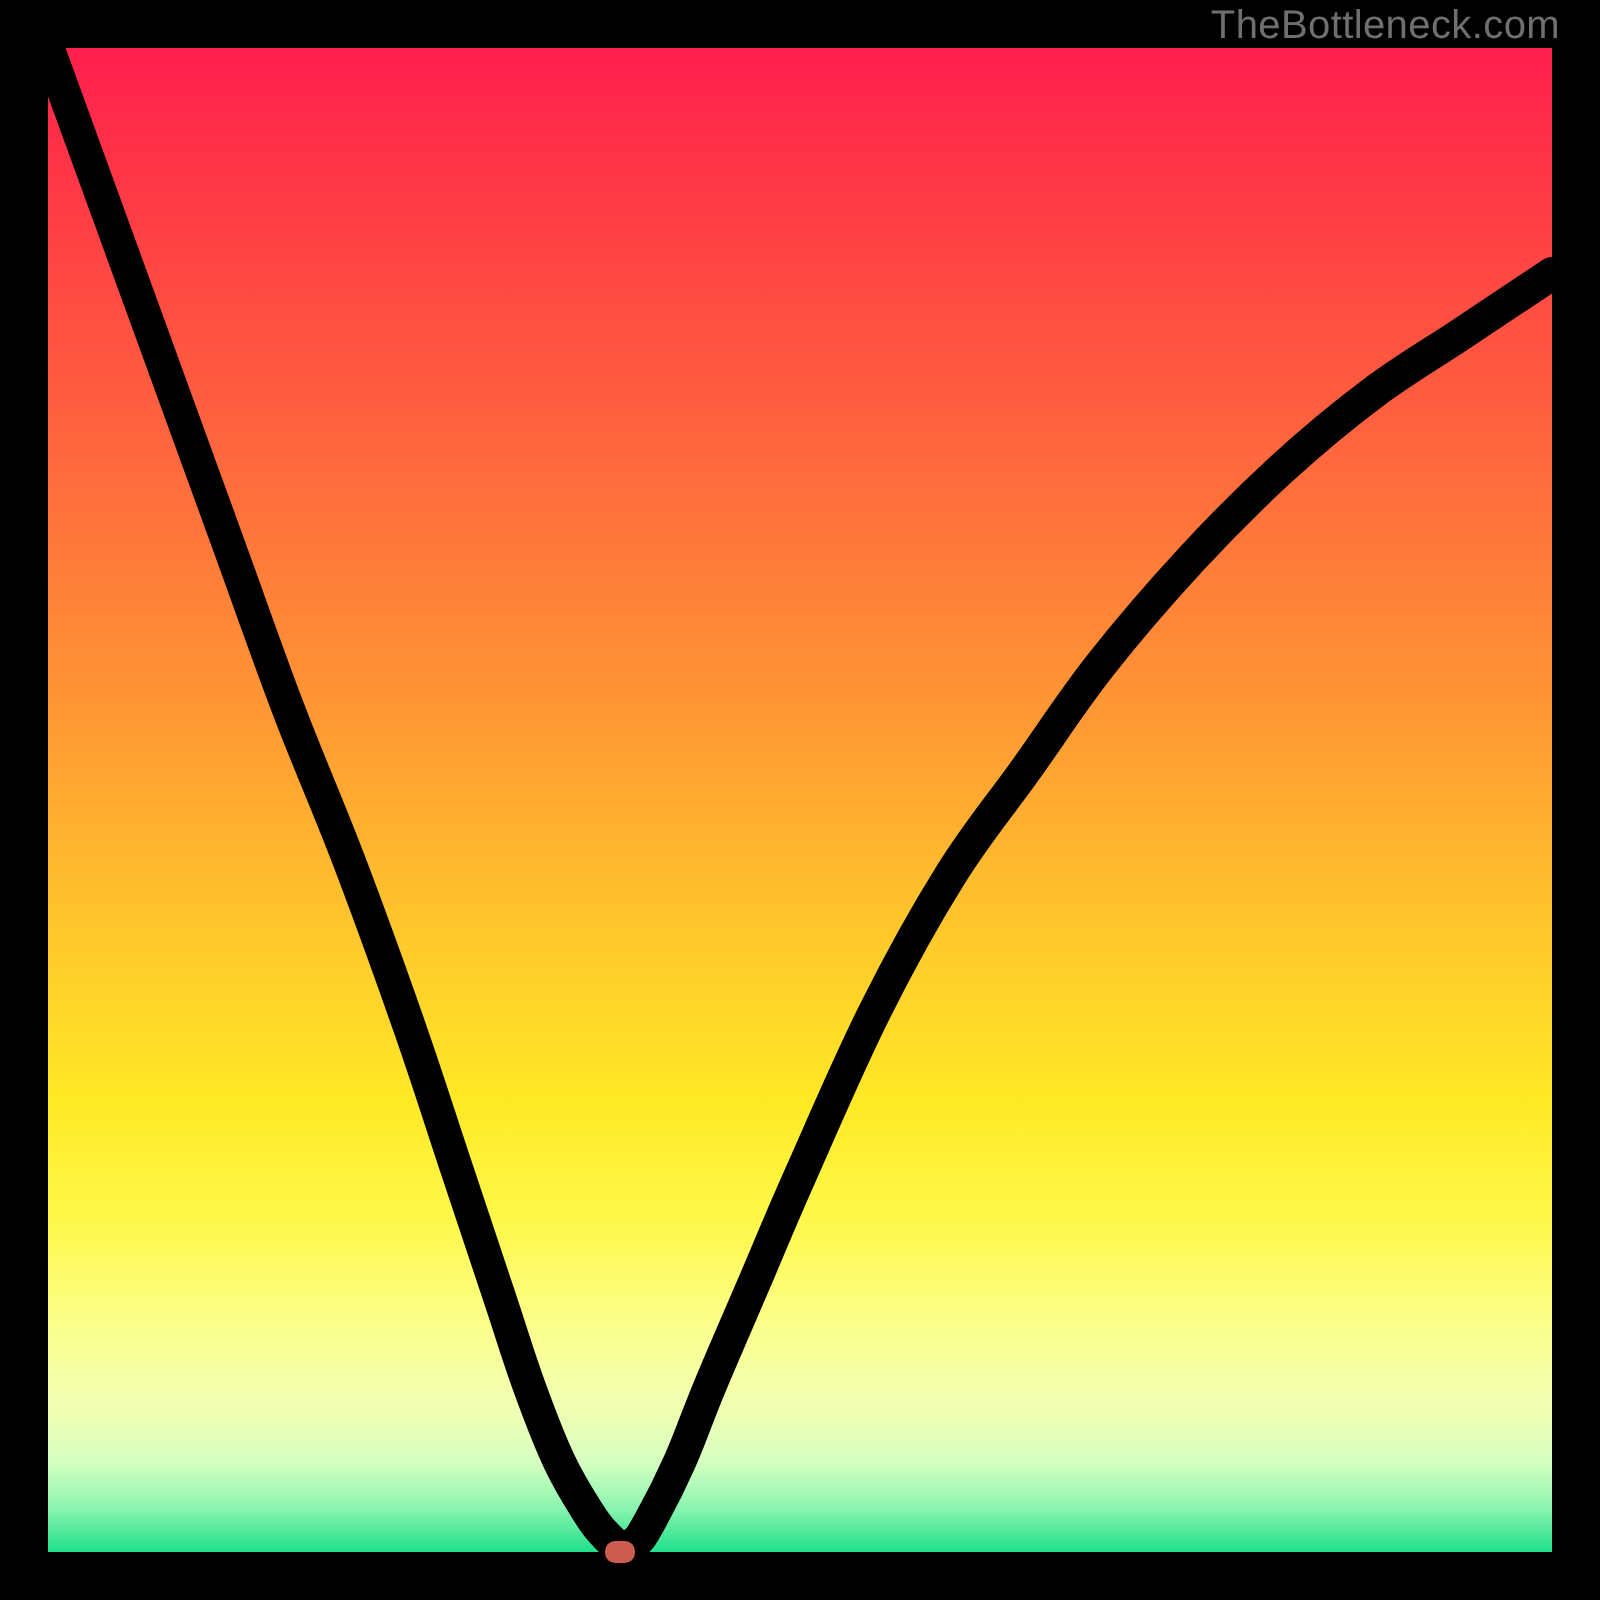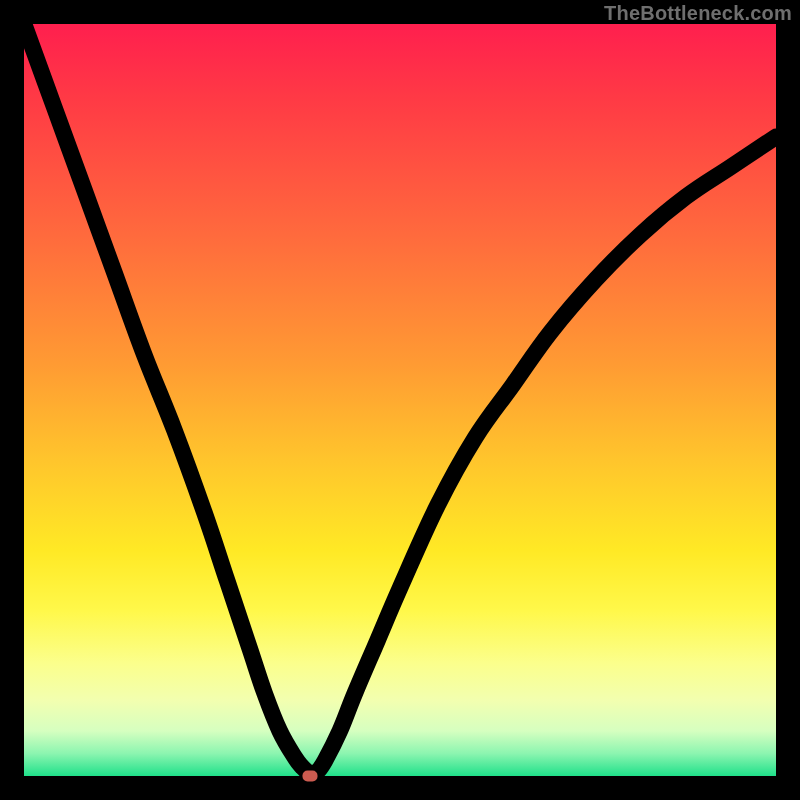--- a/index.html
+++ b/index.html
@@ -55,24 +55,24 @@
     position: absolute;
     width: 15px;
     height: 11px;
     background: #cc5b50;
     border-radius: 5px;
     transform: translate(-50%, -50%);
   }
   .watermark {
     position: absolute;
     top: 2px;
-    right: 8px;
+    right: 20px;
     color: #6f6f6f;
     font-size: 20px;
-    font-weight: 700;
+    font-weight: 400;
     letter-spacing: 0.2px;
     user-select: none;
   }
 </style>
 </head>
 <body>
 
 <div class="watermark">TheBottleneck.com</div>
 
 <div class="frame">

